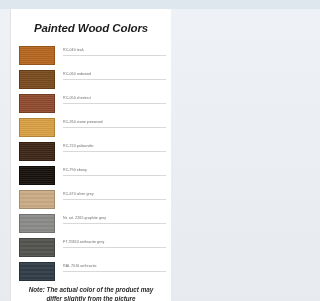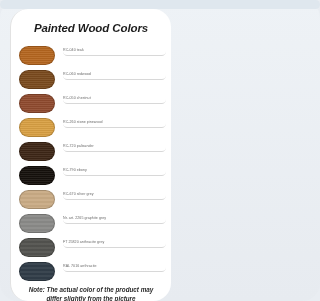--- a/index.html
+++ b/index.html
@@ -1,15 +1,15 @@
 <!DOCTYPE html>
 <html><head>
 <meta charset="utf-8">
 <style>
-  * { box-sizing: border-box; margin: 0; padding: 0; border-radius: 18px; }
+  * { box-sizing: border-box; margin: 0; padding: 0; }
 
   html, body {
     width: 180px;
     height: 301px;
   }
 
   body {
     background: #e9edf2;
     font-family: "Liberation Sans", sans-serif;
     overflow: hidden;

